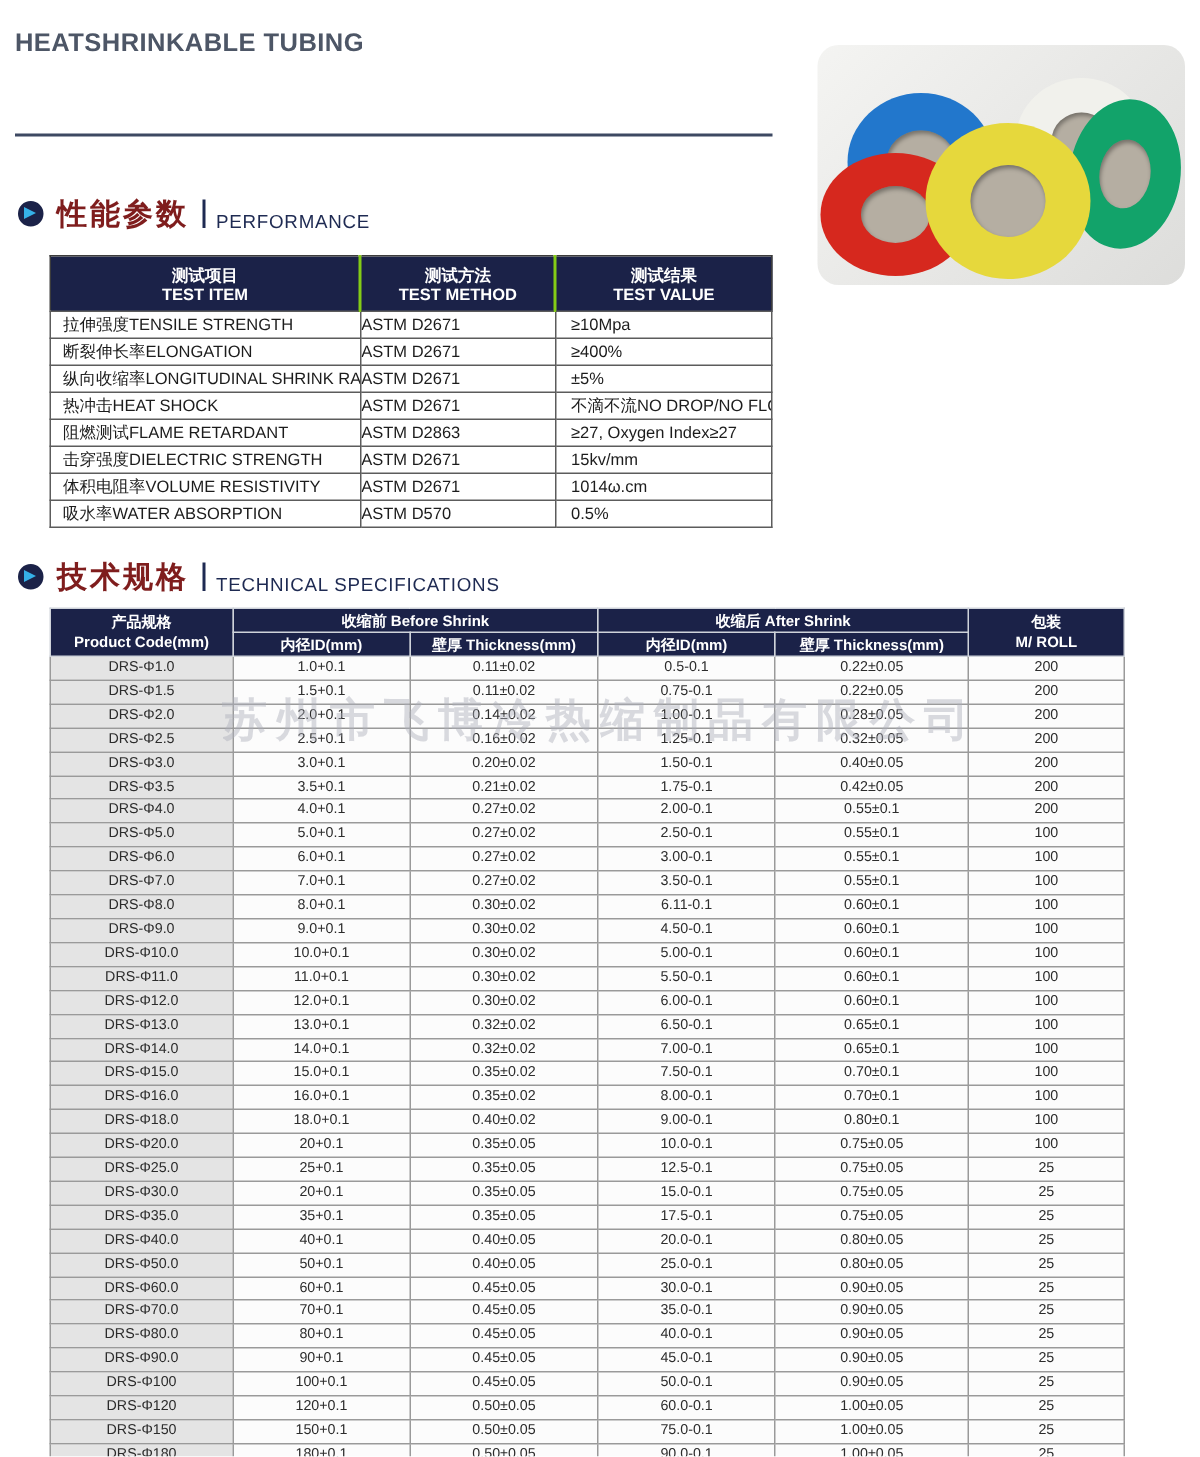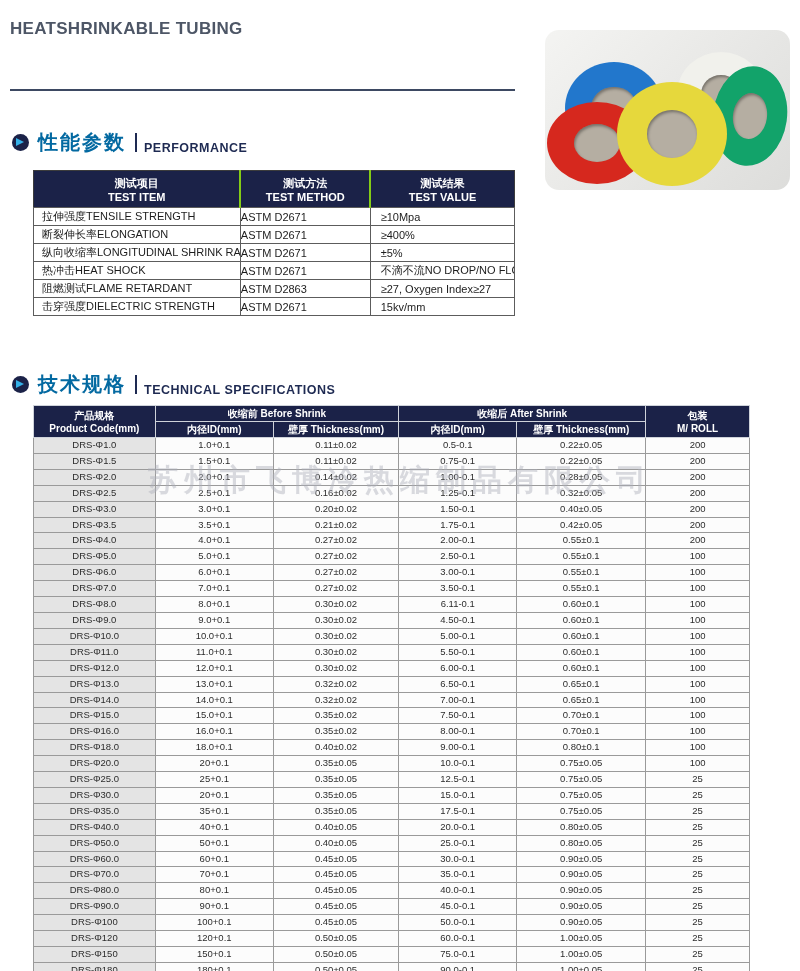--- a/index.html
+++ b/index.html
@@ -26,23 +26,23 @@
   .roll-yellow{ left:72px;  top:52px; width:110px; height:104px; z-index:4; }
   .roll-green { left:168px; top:36px; width:74px;  height:100px; z-index:3; transform:rotate(8deg); }
 
   
   .section-head { position:absolute; display:flex; align-items:center; }
   .sec1 { left:12px; top:129px; }
   .sec2 { left:12px; top:371px; }
   .section-icon { width:17px; height:17px; border-radius:50%; background:#1b2248; position:relative; flex:0 0 17px; }
   .section-icon:before { content:""; position:absolute; left:4px; top:4px; width:0; height:0;
                          border-left:8px solid #35b1e8; border-top:4.5px solid transparent; border-bottom:4.5px solid transparent; }
-  .sec-cn { font-size:20px; font-weight:bold; color:#0369a1; margin-left:9px; letter-spacing:2px; }
+  .sec-cn { font-size:20px; font-weight:bold; color:#7f1d1d; margin-left:9px; letter-spacing:2px; }
   .sec-bar { width:2px; height:19px; background:#1e2a52; margin:0 7px 0 9px; }
-  .sec-en { font-size:12.5px; font-weight:bold; color:#1e2a52; letter-spacing:0.5px; align-self:flex-end; padding-bottom:1px; }
+  .sec-en { font-size:12.5px; font-weight:normal; color:#1e2a52; letter-spacing:0.5px; align-self:flex-end; padding-bottom:1px; }
 
   
   .perf-wrap { position:absolute; left:33px; top:170px; width:482px; }
   table { border-collapse:collapse; table-layout:fixed; width:100%; }
   .perf th { background:#1b2248; color:#fff; font-size:11px; font-weight:bold; height:37px;
              text-align:center; vertical-align:middle; }
   .perf th + th { border-left:2px solid #84cc16; }
   .perf { border:1px solid #3c3c3c; }
   .perf tbody td { border:1px solid #5c5c5c; font-size:11px; color:#1c1c1c; height:18px;
                    padding:0 0 0 8px; text-align:left; background:#fff; white-space:nowrap; overflow:hidden; }
@@ -154,20 +154,30 @@
           </tr>
           <tr>
             <td>阻燃测试FLAME RETARDANT</td>
             <td>ASTM D2863</td>
             <td>≥27, Oxygen Index≥27</td>
           </tr>
           <tr>
             <td>击穿强度DIELECTRIC STRENGTH</td>
             <td>ASTM D2671</td>
             <td>15kv/mm</td>
+          </tr>
+          <tr>
+            <td>体积电阻率VOLUME RESISTIVITY</td>
+            <td>ASTM D2671</td>
+            <td>1014ω.cm</td>
+          </tr>
+          <tr>
+            <td>吸水率WATER ABSORPTION</td>
+            <td>ASTM D570</td>
+            <td>0.5%</td>
           </tr>
         </tbody>
     </table>
   </div>
 
   <div class="section-head sec2">
     <span class="section-icon"></span>
     <span class="sec-cn">技术规格</span>
     <span class="sec-bar"></span>
     <span class="sec-en">TECHNICAL SPECIFICATIONS</span>

